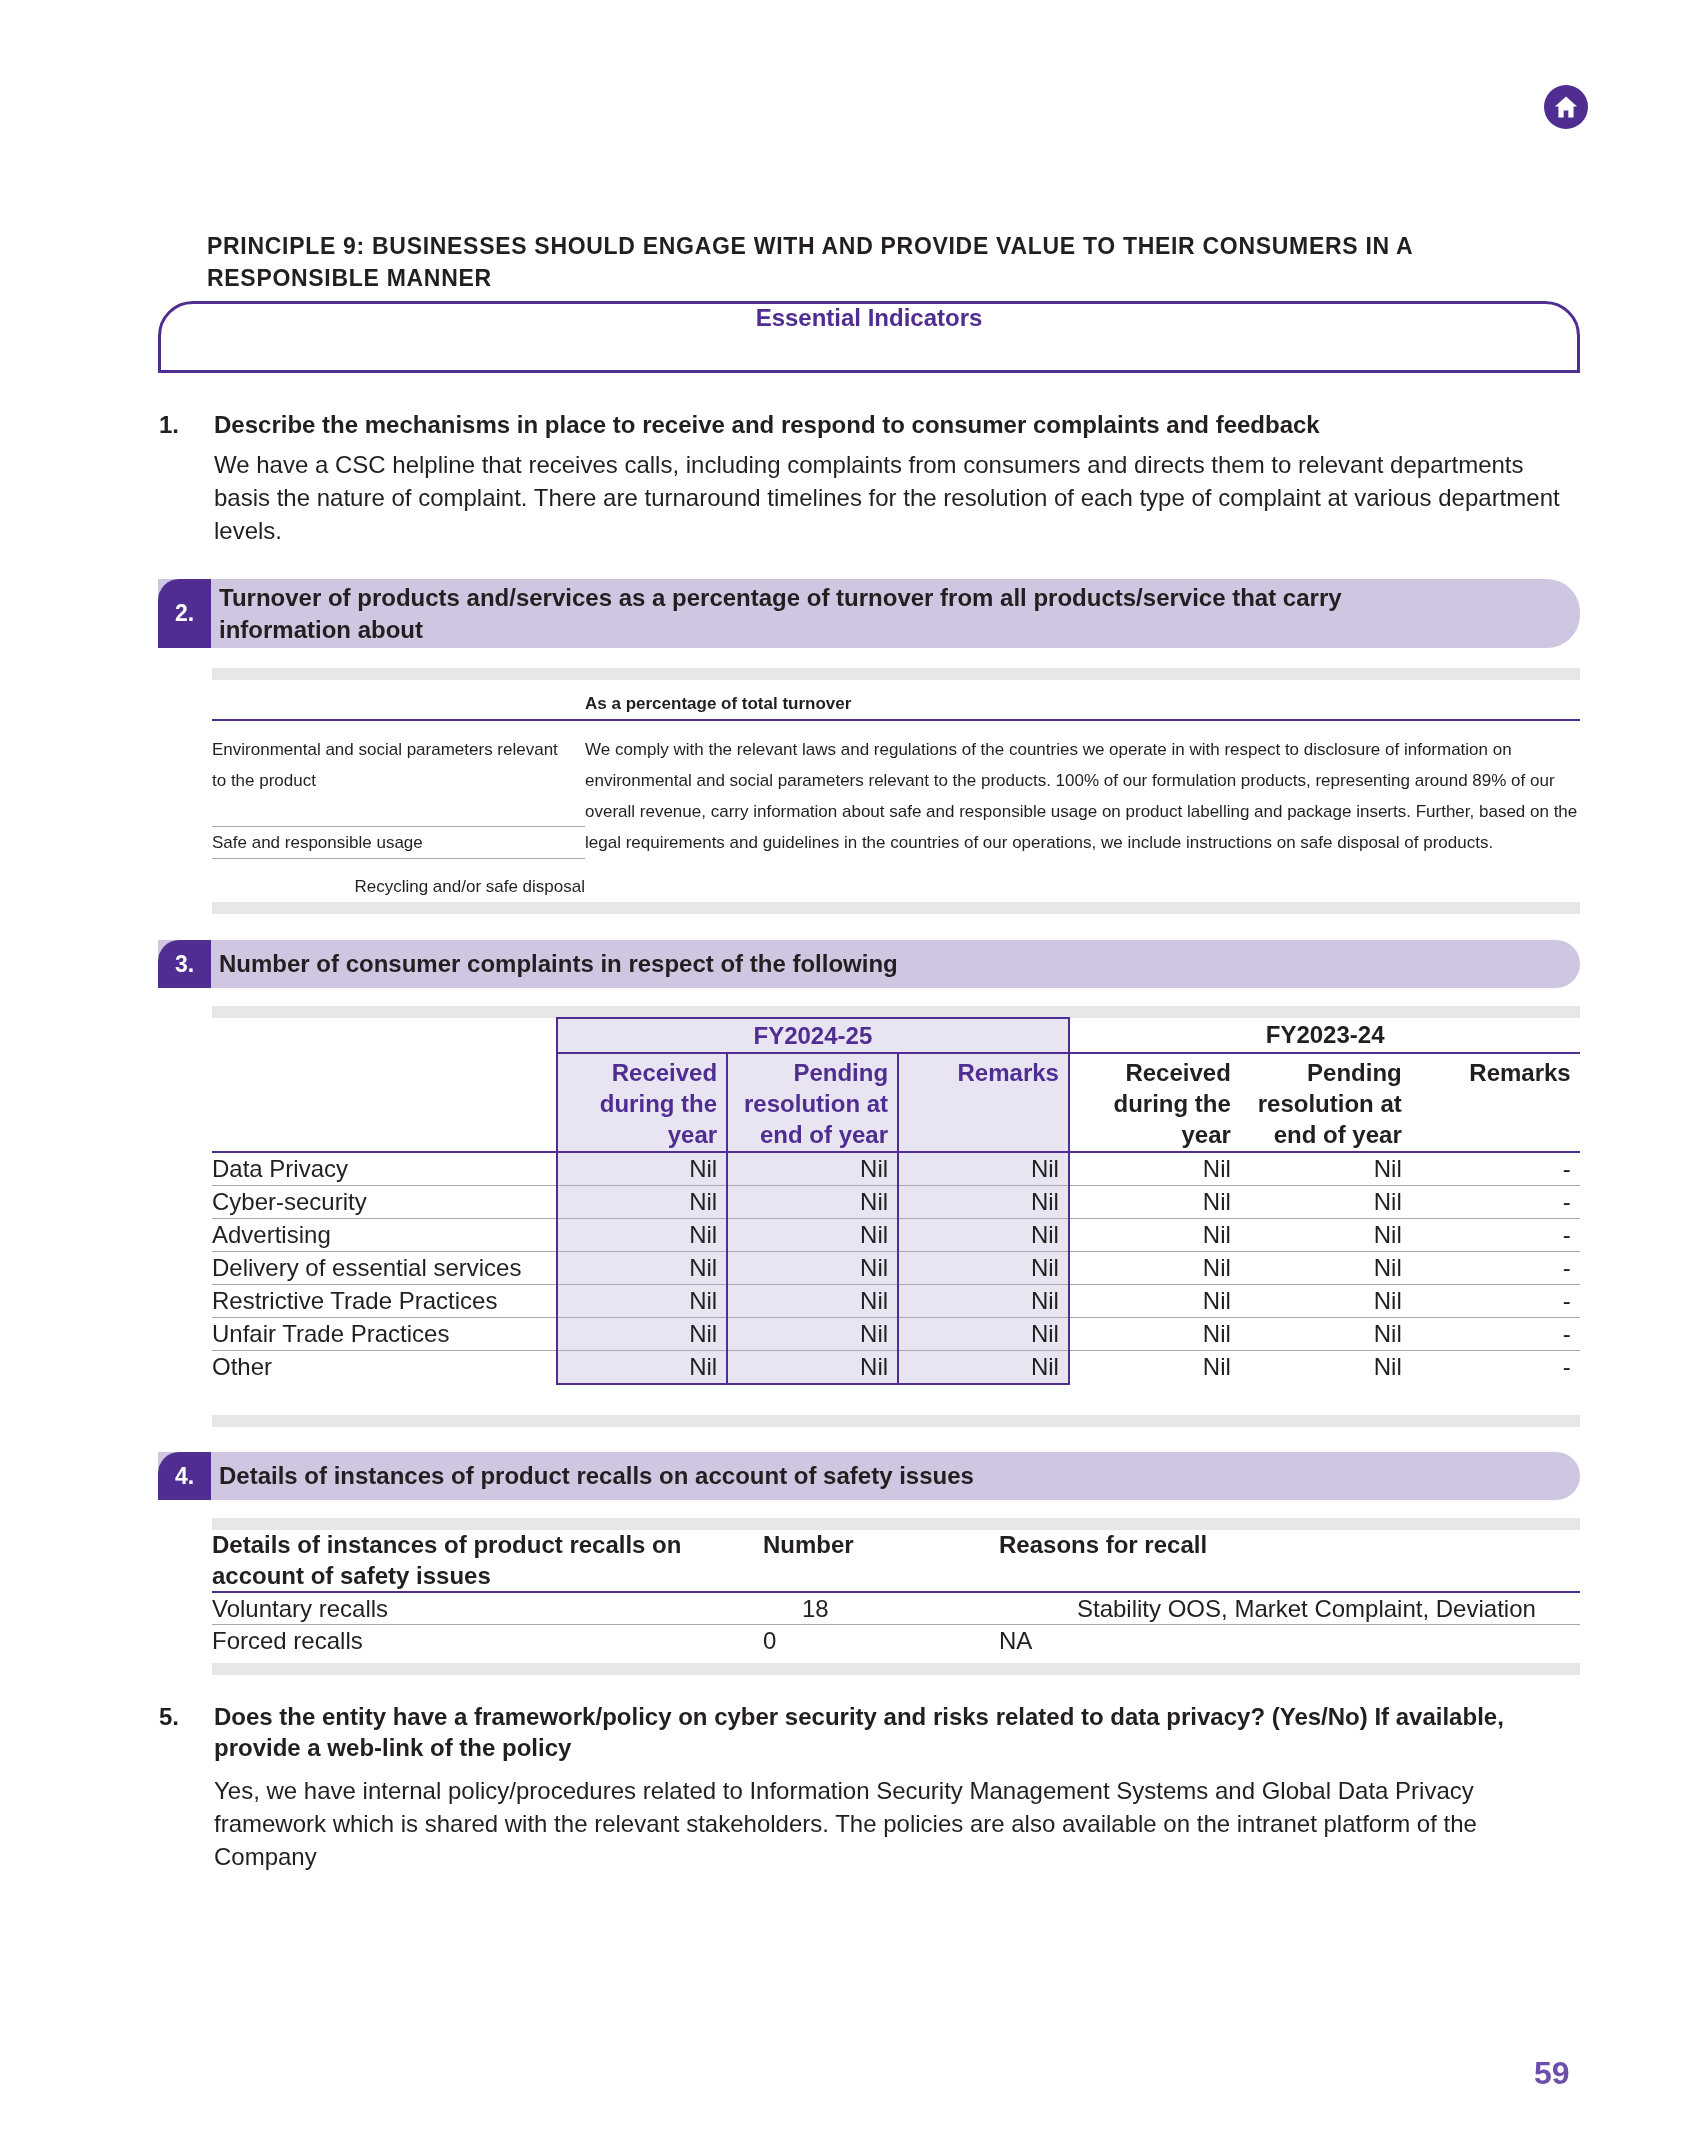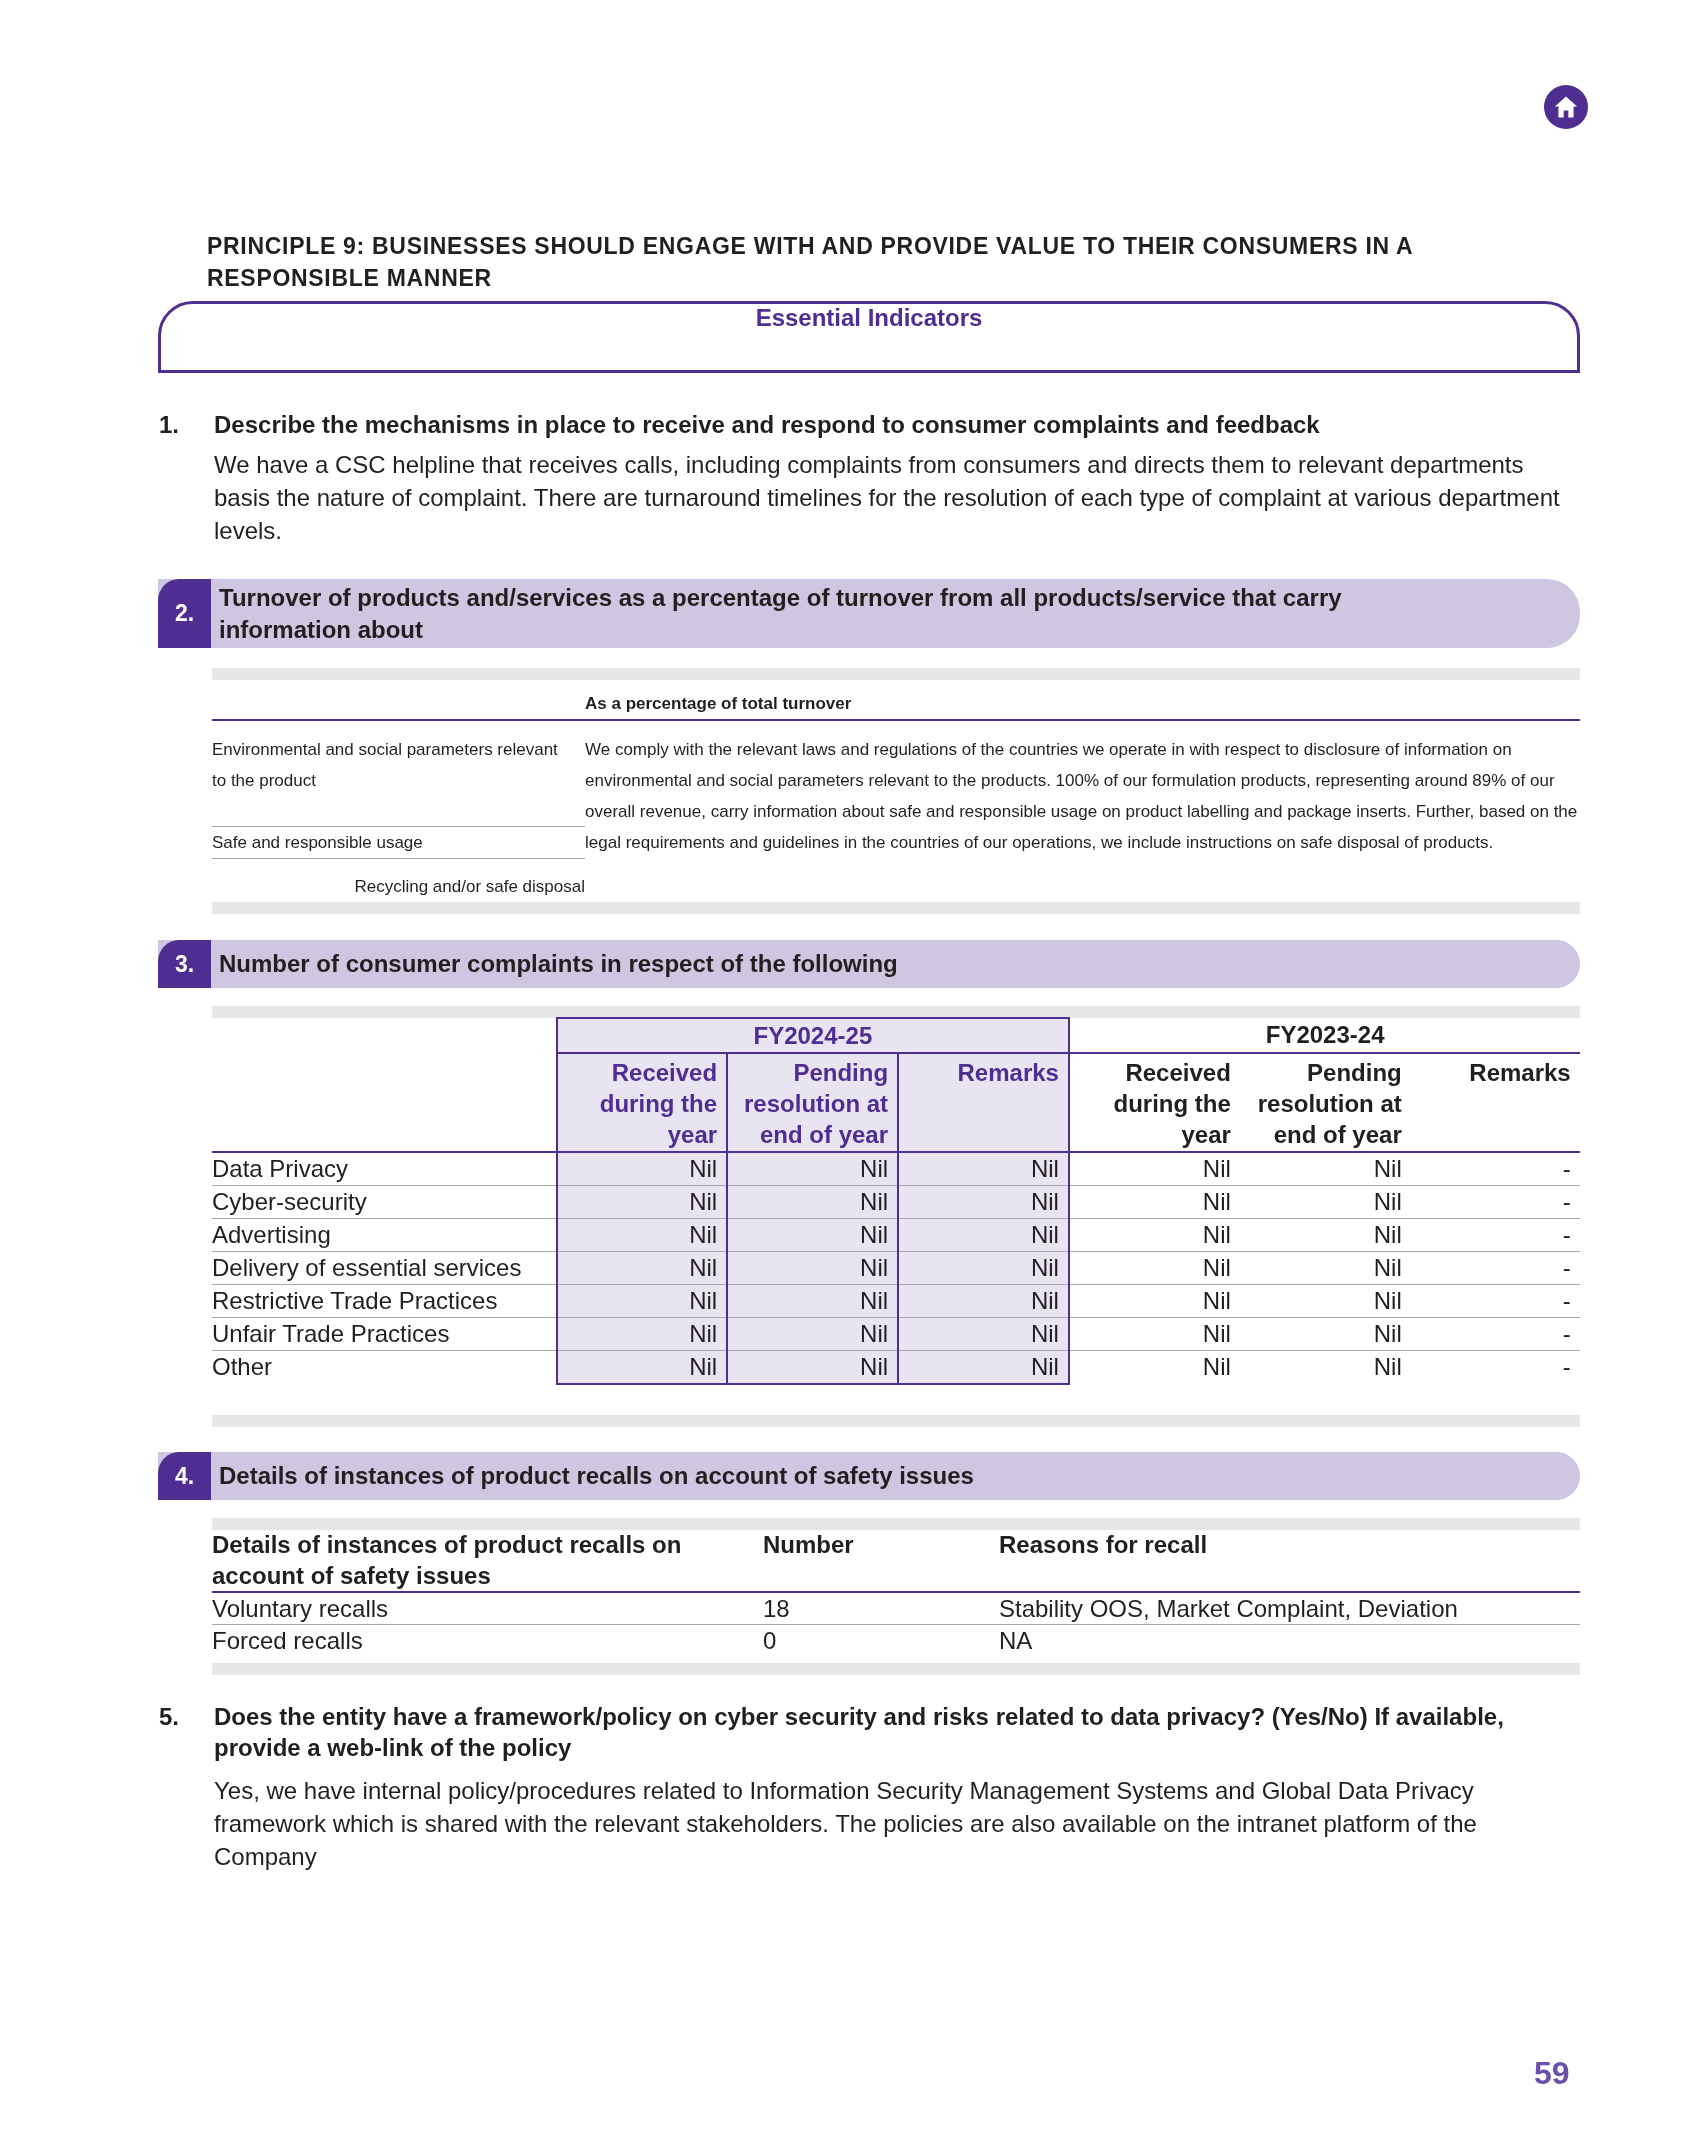--- a/index.html
+++ b/index.html
@@ -49,21 +49,21 @@
   .t3 tbody tr:last-child td { border-bottom: none; }
   .t3 tbody tr:last-child td.cur { border-bottom: 2.7px solid #4f2d91; }
 
   
   .t4 { position: absolute; left: 212px; top: 1528px; width: 1368px; font-size: 24px; }
   .t4 .row { display: flex; line-height: 31px; }
   .t4 .c1 { width: 551px; }
   .t4 .c2 { width: 236px; }
   .t4 .c3 { flex: 1; }
   .t4 .head { font-weight: bold; border-bottom: 2.7px solid #4f2d91; }
-  .t4 .r1 { border-bottom: 1.3px solid #a7a9ac; }
+  .t4 .r1 { border-bottom: 1.3px solid #a7a9ac; gap: 39px; }
 
   .pagenum { position: absolute; left: 1534px; top: 2055px; color: #6b4fa8; font-weight: bold; font-size: 32px; }
 </style>
 </head>
 <body>
 
 <div class="home-btn">
   <svg viewBox="0 0 24 24">
     <path d="M12 3 L2.5 11.5 H5.5 V21 H10 V15 H14 V21 H18.5 V11.5 H21.5 Z" fill="#ffffff"></path>
   </svg>

